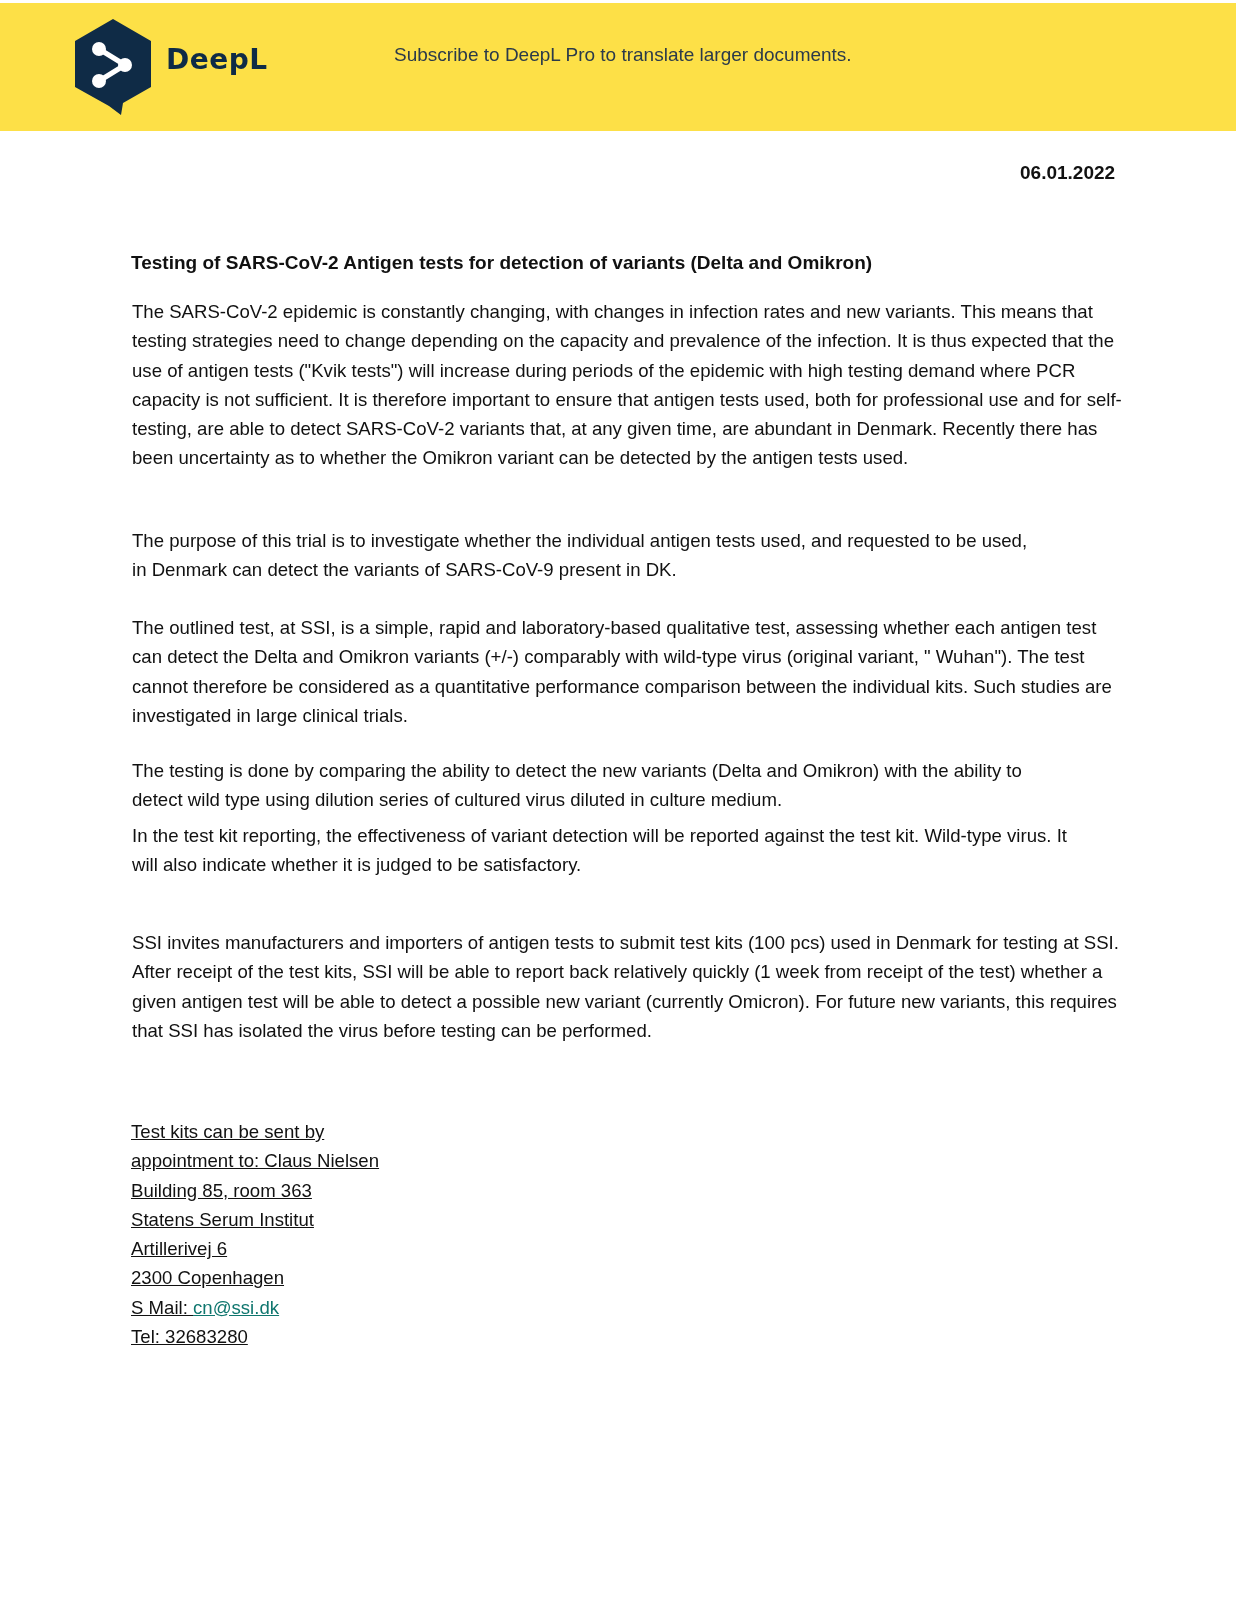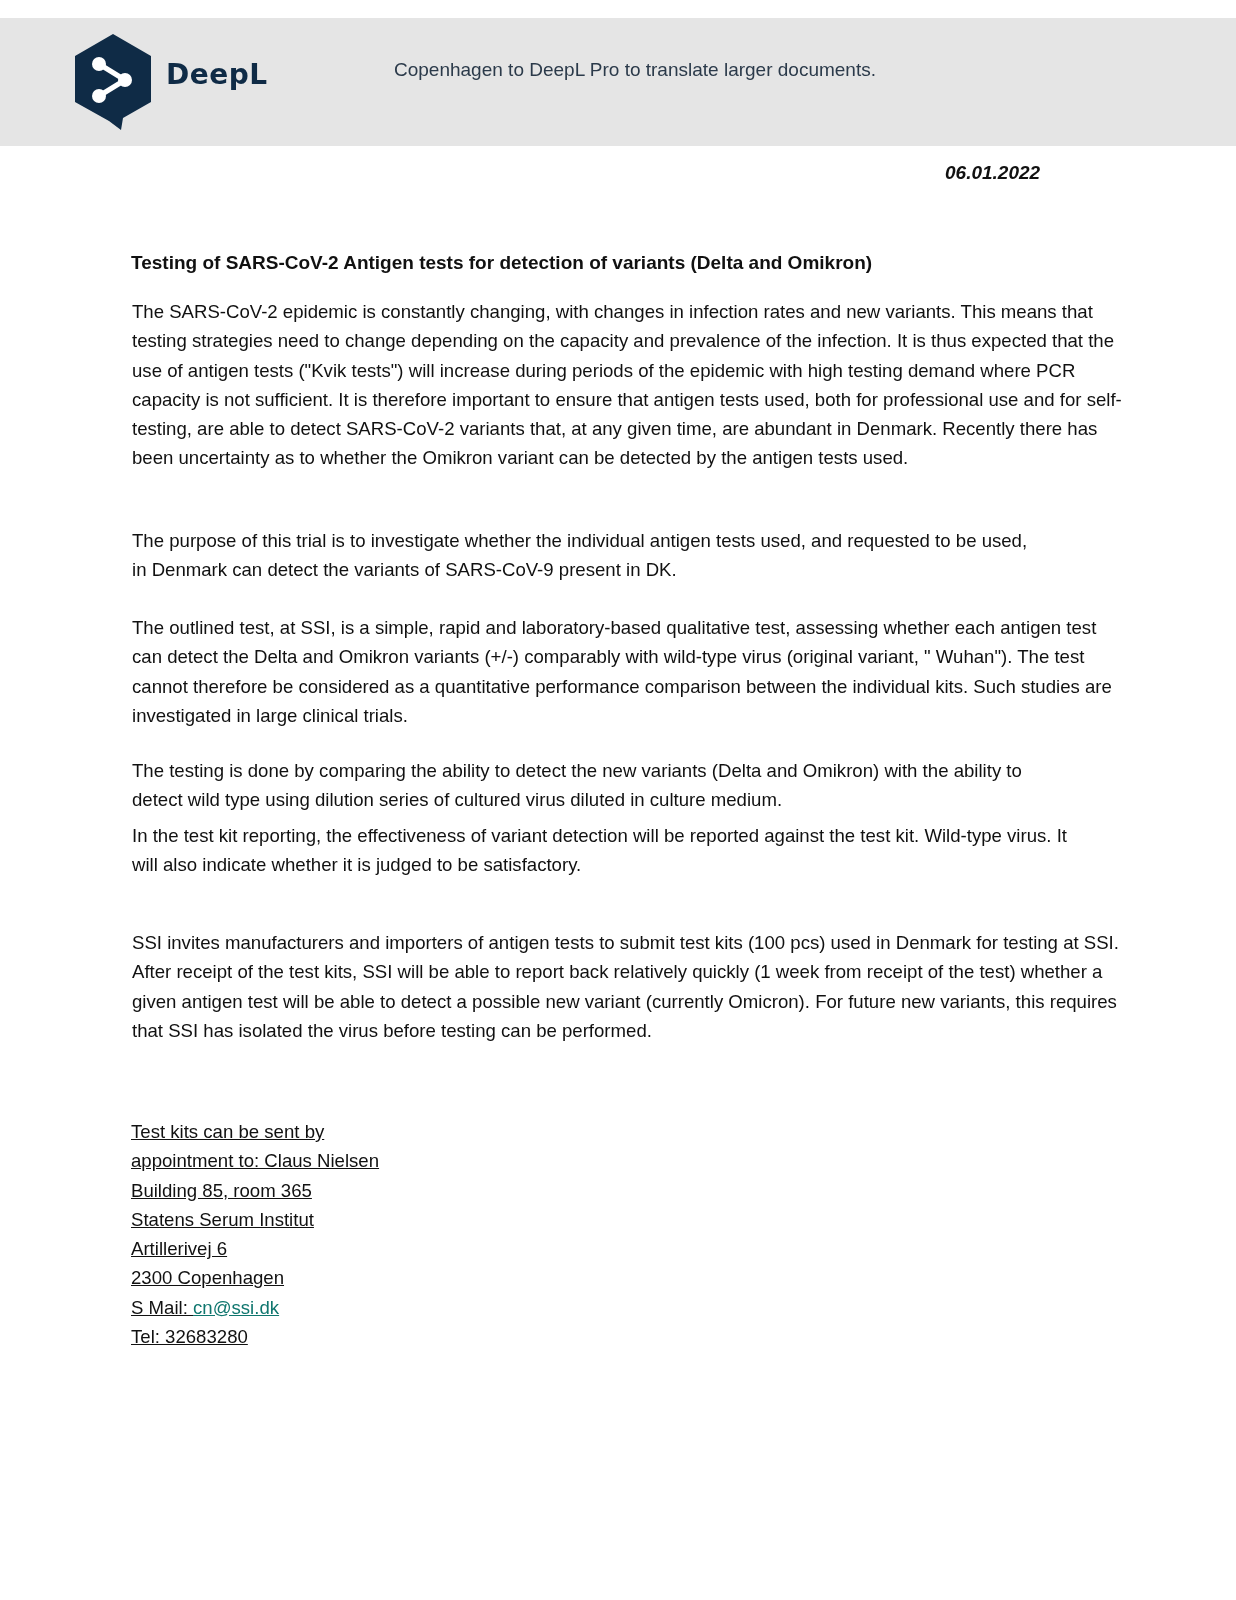--- a/index.html
+++ b/index.html
@@ -1,61 +1,61 @@
 <!DOCTYPE html>
 <html><head>
 <meta charset="utf-8">
 <style>
   html, body { margin:0; padding:0; }
   body { width:1236px; height:1600px; background:#ffffff; position:relative; overflow:hidden;
          font-family:"Liberation Sans", sans-serif; color:#111; }
-  .banner { position:absolute; left:0; top:18px; width:1236px; height:128px; background:#e5e5e5; }
+  .banner { position:absolute; left:0; top:3px; width:1236px; height:128px; background:#fde047; }
   .logo { position:absolute; left:73px; top:16px; width:80px; height:96px; }
   .logo-text { position:absolute; left:166px; top:40px; font-size:28px; font-weight:bold; color:#0f2b46;
                font-family:"DejaVu Sans", sans-serif; letter-spacing:0.5px; }
   .promo { position:absolute; left:394px; top:40px; font-size:19px; line-height:24px; color:#2b3a4a;
            font-family:"Liberation Sans", sans-serif; }
   .promo .link { color:#1a6fa3; }
-  .date { position:absolute; left:945px; top:162px; font-weight:bold; font-size:19px;font-style:italic; }
+  .date { position:absolute; left:1020px; top:162px; font-weight:bold; font-size:19px; }
   .title { position:absolute; left:131px; top:252px; font-weight:bold; font-size:19px; width:980px; }
   .para { position:absolute; left:131px; width:990px; font-size:18.6px; line-height:29.3px; margin:1px; }
   .addr { position:absolute; left:131px; top:1117px; font-size:18.6px; line-height:29.3px;text-decoration:underline; }
   .addr div { white-space:nowrap; }
   .mail-link { color:#0f766e; text-decoration:underline; }
 </style>
 </head>
 <body>
 
 <div class="banner">
   <svg class="logo" viewBox="0 0 80 96">
     <path d="M40 0 L78 22 L78 68 L50 84 L48 96 L36 87 L2 68 L2 22 Z" fill="#0f2b46"></path>
     <line x1="26" y1="30" x2="52" y2="46" stroke="#fff" stroke-width="5"></line>
     <line x1="52" y1="46" x2="26" y2="62" stroke="#fff" stroke-width="5"></line>
     <circle cx="26" cy="30" r="7" fill="#fff"></circle>
     <circle cx="52" cy="46" r="7" fill="#fff"></circle>
     <circle cx="26" cy="62" r="7" fill="#fff"></circle>
   </svg>
   <div class="logo-text">DeepL</div>
   <div class="promo">
-    <div>Copenhagen to DeepL Pro to translate larger documents.</div>
+    <div>Subscribe to DeepL Pro to translate larger documents.</div>
   </div>
 </div>
 
 <div class="date">06.01.2022</div>
 <div class="title">Testing of SARS-CoV-2 Antigen tests for detection of variants (Delta and Omikron)</div>
 
 <p class="para" style="top:296px;">The SARS-CoV-2 epidemic is constantly changing, with changes in infection rates and new variants. This means that testing strategies need to change depending on the capacity and prevalence of the infection. It is thus expected that the use of antigen tests ("Kvik tests") will increase during periods of the epidemic with high testing demand where PCR capacity is not sufficient. It is therefore important to ensure that antigen tests used, both for professional use and for self-testing, are able to detect SARS-CoV-2 variants that, at any given time, are abundant in Denmark. Recently there has been uncertainty as to whether the Omikron variant can be detected by the antigen tests used.</p>
 <p class="para" style="top:525px; width:900px;">The purpose of this trial is to investigate whether the individual antigen tests used, and requested to be used, in Denmark can detect the variants of SARS-CoV-9 present in DK.</p>
 <p class="para" style="top:612px;">The outlined test, at SSI, is a simple, rapid and laboratory-based qualitative test, assessing whether each antigen test can detect the Delta and Omikron variants (+/-) comparably with wild-type virus (original variant, " Wuhan"). The test cannot therefore be considered as a quantitative performance comparison between the individual kits. Such studies are investigated in large clinical trials.</p>
 <p class="para" style="top:755px; width:905px;">The testing is done by comparing the ability to detect the new variants (Delta and Omikron) with the ability to detect wild type using dilution series of cultured virus diluted in culture medium.</p>
 <p class="para" style="top:820px; width:935px;">In the test kit reporting, the effectiveness of variant detection will be reported against the test kit. Wild-type virus. It will also indicate whether it is judged to be satisfactory.</p>
 <p class="para" style="top:927px;">SSI invites manufacturers and importers of antigen tests to submit test kits (100 pcs) used in Denmark for testing at SSI. After receipt of the test kits, SSI will be able to report back relatively quickly (1 week from receipt of the test) whether a given antigen test will be able to detect a possible new variant (currently Omicron). For future new variants, this requires that SSI has isolated the virus before testing can be performed.</p>
 
 <div class="addr">
   <div>Test kits can be sent by</div>
   <div>appointment to: Claus Nielsen</div>
-  <div>Building 85, room 365</div>
+  <div>Building 85, room 363</div>
   <div>Statens Serum Institut</div>
   <div>Artillerivej 6</div>
   <div>2300 Copenhagen</div>
   <div><span>S Mail: </span><span class="mail-link">cn@ssi.dk</span></div>
   <div>Tel: 32683280</div>
 </div>
 
 </body></html>

